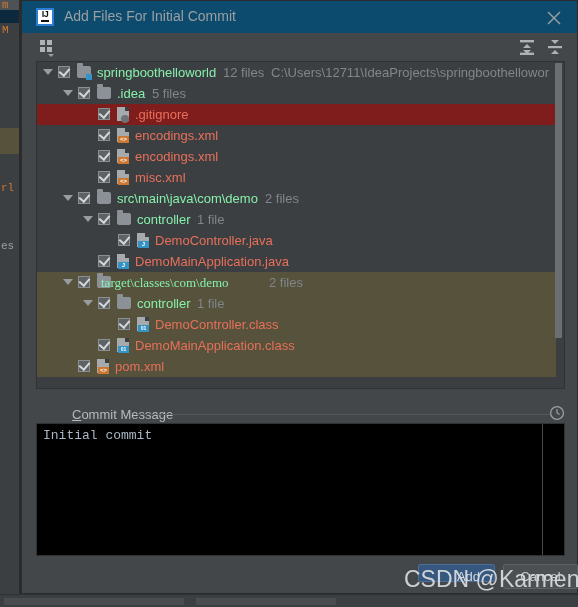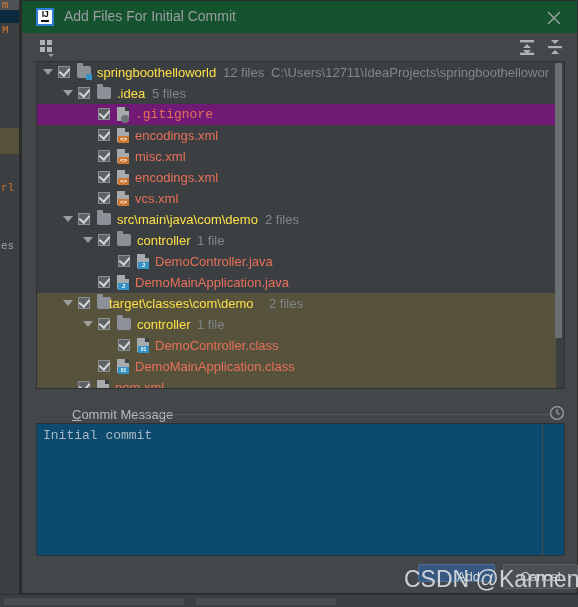--- a/index.html
+++ b/index.html
@@ -21,21 +21,21 @@
   #bg-edge{position:absolute;left:19px;top:0;width:2px;height:607px;background:#2b2b2b;}
   #bg-bottombar{position:absolute;left:0;top:594px;width:578px;height:13px;background:#3c3f41;border-top:1px solid #2f3133;}
   #bg-bottombar .seg{position:absolute;top:3px;height:7px;background:#4a4d4f;}
 
   
   #dialog{
     position:absolute;left:21px;top:0;width:557px;height:594px;
     background:#434749;border:1px solid #2b2b2b;box-sizing:border-box;
   }
   
-  #titlebar{position:relative;height:32px;background:#14532d;}
+  #titlebar{position:relative;height:32px;background:#0c4a6e;}
   #ij-icon{position:absolute;left:14px;top:7px;width:18px;height:18px;
            background:#fff;border:2px solid #2d7cd6;box-sizing:border-box;}
   #ij-icon .ijtxt{position:absolute;left:0;right:0;top:-1px;text-align:center;
            font-size:9px;font-weight:bold;color:#111;font-family:"Liberation Sans",sans-serif;letter-spacing:-.5px;}
   #ij-icon .ijbar{position:absolute;left:3px;right:3px;bottom:2px;height:2px;background:#111;}
   #dlg-title{position:absolute;left:42px;top:7px;font-size:14px;color:#9b9fa1;}
   #close-btn{position:absolute;right:10px;top:4px;width:26px;height:24px;cursor:default;}
   #close-btn svg{position:absolute;left:6px;top:6px;}
 
   
@@ -45,21 +45,21 @@
   #tb-expand{right:38px;}
   #tb-collapse{right:10px;}
 
   
   #tree-wrap{
     position:absolute;left:14px;top:60px;width:529px;height:328px;
     background:#3c3f41;border:1px solid #2f3133;box-sizing:border-box;overflow:hidden;
   }
   #tree{position:absolute;left:0;top:0;width:519px;}
   .row{position:relative;height:21px;line-height:21px;white-space:nowrap;overflow:hidden;}
-  .row.sel{background:#701a75;font-family:Liberation Mono, monospace;}
+  .row.sel{background:#7f1d1d;}
   .row.olive{background:#56523c;}
   .arrow{position:absolute;top:7px;width:0;height:0;
          border-left:5px solid transparent;border-right:5px solid transparent;
          border-top:6px solid #9a9c9e;}
   .cb{position:absolute;top:4px;width:12px;height:12px;border:1px solid #8c8f91;
       background:#5d6265;box-sizing:border-box;}
   .cb .tick{position:absolute;left:2px;top:-1px;width:5px;height:8px;
       border:solid #d6d9db;border-width:0 2px 2px 0;transform:rotate(40deg);}
   .ficon{position:absolute;top:4px;width:14px;height:12px;}
   .fold{background:#8b9196;border-radius:1px 2px 2px 2px;}
@@ -70,33 +70,33 @@
   .doc .corner{position:absolute;right:0;top:0;width:4px;height:4px;background:#3c3f41;}
   .doc .badge{position:absolute;left:1px;bottom:-1px;width:11px;height:7px;
       font-size:6px;line-height:7px;text-align:center;color:#fff;
       font-family:"Liberation Sans",sans-serif;font-weight:bold;}
   .doc .badge.xml{background:#cc7832;}
   .doc .badge.j{background:#3592c4;}
   .doc .badge.c{background:#3592c4;}
   .doc .badge.git{background:#6e7175;border-radius:50%;width:8px;height:8px;left:4px;bottom:-2px;}
   .lbl{position:absolute;top:0;}
   .lbl.red{color:#e8705a;}
-  .lbl.plain{color:#fde047;}
+  .lbl.plain{color:#86efac;}
   .meta{position:absolute;top:0;color:#80868a;}
   .path{position:absolute;top:0;color:#80868a;}
   #tree-scroll{position:absolute;right:1px;top:1px;width:9px;height:310px;}
   #tree-scroll .thumb{position:absolute;left:1px;top:0;width:7px;height:275px;background:#6a6f72;border-radius:1px;}
 
   
   #cm-label{position:absolute;left:16px;top:406px;font-size:13px;color:#b6babc;margin-left:34px;}
   #cm-label .mn{text-decoration:underline;}
   #cm-line{position:absolute;left:115px;top:413px;height:1px;width:413px;background:#54585a;}
   #clock-icon{position:absolute;right:12px;top:404px;width:16px;height:16px;}
   #cm-area{position:absolute;left:14px;top:422px;width:529px;height:133px;
-           background:#0c4a6e;border:1px solid #2f3133;box-sizing:border-box;overflow:hidden;}
+           background:#000000;border:1px solid #2f3133;box-sizing:border-box;overflow:hidden;}
   #cm-text{position:absolute;left:6px;top:4px;font-size:13px;color:#a9b7c6;
            font-family:"Liberation Mono","DejaVu Sans Mono",monospace;white-space:pre;}
   #cm-guide{position:absolute;left:505px;top:0;width:1px;height:133px;background:#4b4b4b;}
 
   
   #btn-add{position:absolute;left:396px;top:563px;width:77px;height:18px;
       background:#365880;border:1px solid #4c6e97;box-sizing:border-box;border-radius:2px;
       color:#d6d9db;font-size:13px;text-align:center;line-height:23px;cursor:default;padding-left:24px;}
   #btn-cancel{position:absolute;left:481px;top:563px;width:75px;height:25px;
       background:#4c5052;border:1px solid #5e6264;box-sizing:border-box;border-radius:2px;
@@ -213,41 +213,31 @@
           <div class="lbl red" style="left: 98px;">encodings.xml</div>
         </div>
         <div class="row">
           <div class="cb" style="left: 61px;">
             <div class="tick"></div>
           </div>
           <div class="doc" style="left: 80px;">
             <div class="corner"></div>
             <div class="badge xml">&lt;&gt;</div>
           </div>
+          <div class="lbl red" style="left: 98px;">encodings.xml</div>
+        </div>
+        <div class="row">
+          <div class="cb" style="left: 61px;">
+            <div class="tick"></div>
+          </div>
+          <div class="doc" style="left: 80px;">
+            <div class="corner"></div>
+            <div class="badge xml">&lt;&gt;</div>
+          </div>
           <div class="lbl red" style="left: 98px;">misc.xml</div>
-        </div>
-        <div class="row">
-          <div class="cb" style="left: 61px;">
-            <div class="tick"></div>
-          </div>
-          <div class="doc" style="left: 80px;">
-            <div class="corner"></div>
-            <div class="badge xml">&lt;&gt;</div>
-          </div>
-          <div class="lbl red" style="left: 98px;">encodings.xml</div>
-        </div>
-        <div class="row">
-          <div class="cb" style="left: 61px;">
-            <div class="tick"></div>
-          </div>
-          <div class="doc" style="left: 80px;">
-            <div class="corner"></div>
-            <div class="badge xml">&lt;&gt;</div>
-          </div>
-          <div class="lbl red" style="left: 98px;">vcs.xml</div>
         </div>
         <div class="row">
           <div class="arrow" style="left: 26px;"></div>
           <div class="cb" style="left: 41px;">
             <div class="tick"></div>
           </div>
           <div class="ficon fold" style="left: 60px;"></div>
           <div class="lbl plain" style="left: 80px;">src\main\java\com\demo</div>
           <div class="meta" style="left: 228px;">2 files</div>
         </div>
@@ -279,21 +269,21 @@
             <div class="badge j">J</div>
           </div>
           <div class="lbl red" style="left: 98px;">DemoMainApplication.java</div>
         </div>
         <div class="row olive">
           <div class="arrow" style="left: 26px;"></div>
           <div class="cb" style="left: 41px;">
             <div class="tick"></div>
           </div>
           <div class="ficon fold" style="left: 60px;"></div>
-          <div class="lbl plain" style="left: 72px;">target\classes\com\demo</div>
+          <div class="lbl plain" style="left: 64px; font-family: Liberation Serif, serif;">target\classes\com\demo</div>
           <div class="meta" style="left: 232px;">2 files</div>
         </div>
         <div class="row olive">
           <div class="arrow" style="left: 46px;"></div>
           <div class="cb" style="left: 61px;">
             <div class="tick"></div>
           </div>
           <div class="ficon fold" style="left: 80px;"></div>
           <div class="lbl plain" style="left: 100px;">controller</div>
           <div class="meta" style="left: 160px;">1 file</div>

